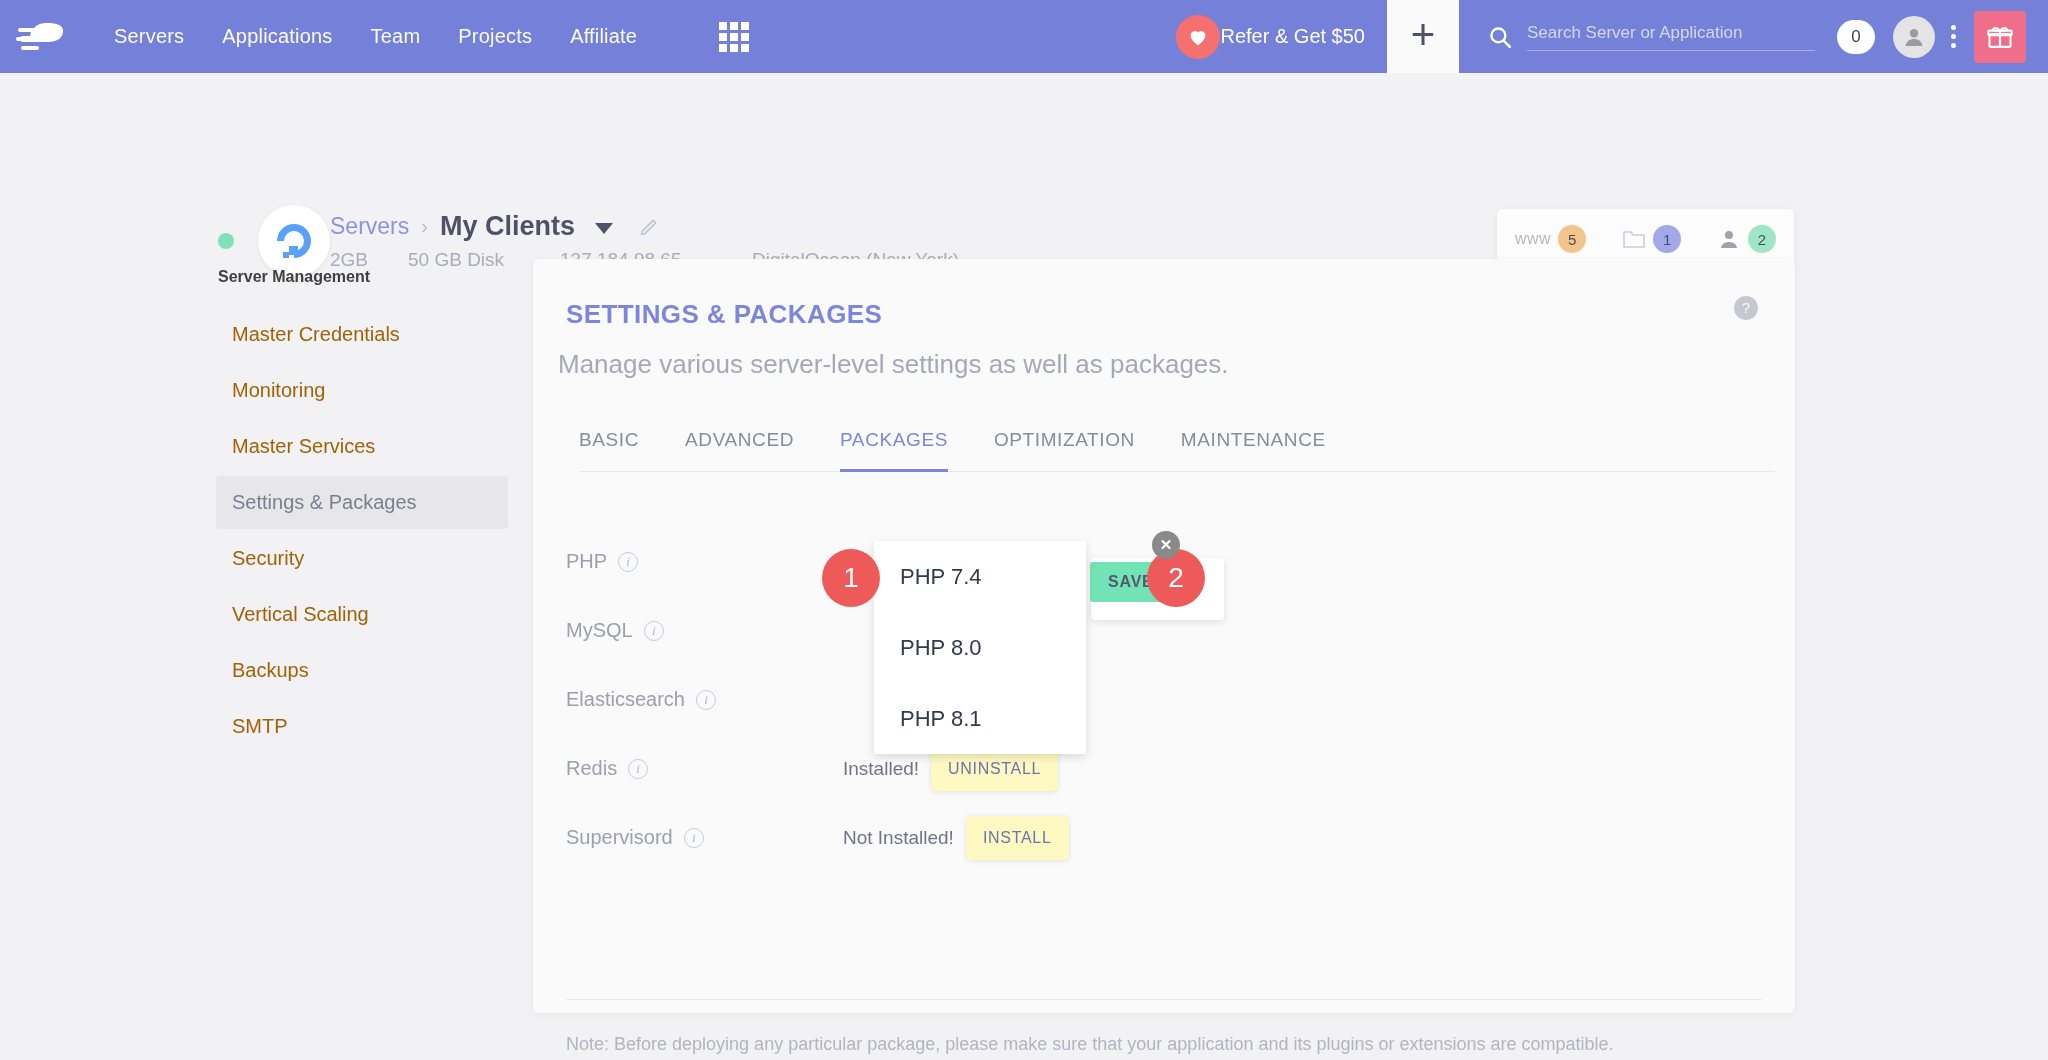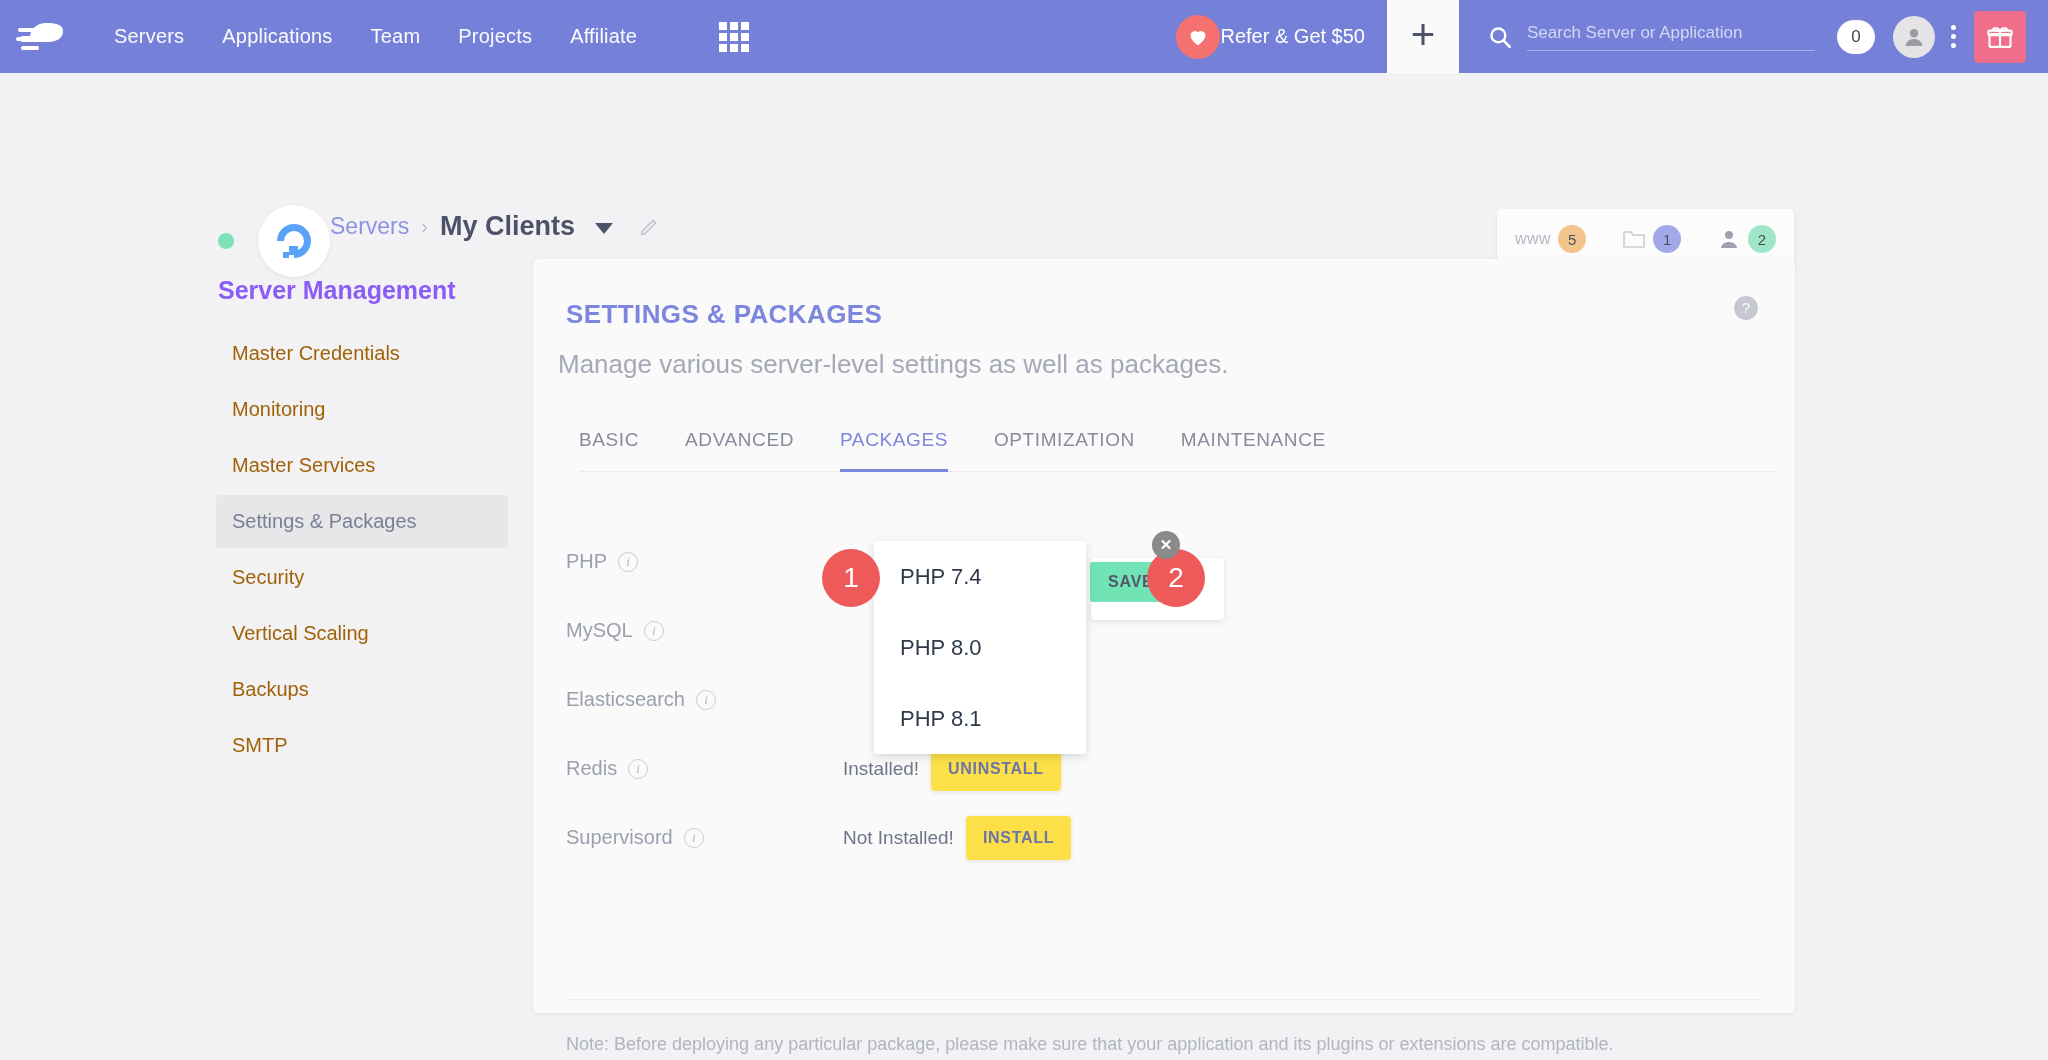--- a/index.html
+++ b/index.html
@@ -107,21 +107,21 @@
   }
   .stat { display:flex; align-items:center; gap:7px; }
   .stat-label { color:#b4b8c5; font-size:16px; letter-spacing:.5px; }
   .stat-badge {
     width:28px; height:28px; border-radius:50%; color:#4a4f60;
     font-size:15px; display:flex; align-items:center; justify-content:center;
   }
 
   
   .sidebar { position:absolute; left:216px; top:268px; width:292px; }
-  .sidebar-title { color:#8b5cf6; font-size:25px; font-weight:bold; padding-left: 2px; margin-bottom: 22px; margin-top: 8px;}
+  .sidebar-title { color:#404040; font-size:16px; font-weight:bold; padding-left: 2px; margin-bottom: 22px;}
   .side-item {
     display:block; padding: 15px 0 15px 16px; color:#a16207; font-size:20px;
     text-decoration:none; border-radius:4px; margin-bottom: 3px;
   }
   .side-item.active { background:#e7e7ea; color:#7a8093; }
 
   
   .card {
     position:absolute; left:533px; top:259px;
     width:1262px; height:754px;
@@ -145,23 +145,23 @@
   .rows { position:absolute; left:33px; top:268px; width:1196px; }
   .pkg-row { height: 69px; display:flex; align-items:center; }
   .pkg-label { width: 277px; display:flex; align-items:center; gap:11px; color:#9ba0af; font-size:20px; }
   .info-i {
     width:20px; height:20px; border-radius:50%; border:1.4px solid #c8ccd6;
     color:#b1b6c2; font-size:13px; display:flex; align-items:center; justify-content:center;
     font-style:italic; font-family:"Liberation Serif", serif;
   }
   .state-text { color:#6f7588; font-size:19px; margin-right: 12px; }
   .pill-btn {
-    background:#fde047; border:none; border-radius:4px;
+    background:#fef9c3; border:none; border-radius:4px;
     box-shadow: 0 1px 5px rgba(0,0,0,.10);
-    color:#6c74a8; font-size:16px; font-weight:bold; letter-spacing:.7px;
+    color:#6c74a8; font-size:16px; font-weight:normal; letter-spacing:.7px;
     padding: 13px 17px; cursor:pointer; font-family:"Liberation Sans", sans-serif;
   }
   .rows-divider { position:absolute; left:33px; top:740px; width:1196px; height:1px; background:#eaeaec; }
   .note { position:absolute; left:33px; top:775px; color:#b1b5c2; font-size:18px; }
 
   
   .save-shell {
     position:absolute; left:1091px; top:558px;
     width:133px; height:62px; background:#fff; border-radius:4px;
     box-shadow:0 2px 7px rgba(0,0,0,.11);
@@ -290,20 +290,26 @@
   <div class="breadcrumb">
     <a class="bc-servers" href="#">Servers</a>
     <span class="bc-sep">›</span>
     <span class="bc-current">My Clients</span>
     <span class="bc-caret"></span>
     <svg class="bc-pencil" viewBox="0 0 24 24">
       <path d="M3 21l4-1L20 7l-3-3L4 17z" fill="none" stroke="#c3c6d2" stroke-width="2" stroke-linejoin="round"></path>
     </svg>
   </div>
 
+  <div class="meta-row">
+    <span class="m1">2GB</span>
+    <span class="m2">50 GB Disk</span>
+    <span class="m3">137.184.98.65</span>
+    <span style="margin-left:82px">DigitalOcean (New York)</span>
+  </div>
 
   <div class="stats-card">
     <div class="stat">
       <span class="stat-label">www</span>
       <span class="stat-badge" style="background:#f3c48b">5</span>
     </div>
     <div class="stat">
       <svg width="24" height="22" viewBox="0 0 24 22">
         <path d="M2 4h7l2 3h11v12H2z" fill="none" stroke="#c9ccd6" stroke-width="1.6" stroke-linejoin="round"></path>
       </svg>

